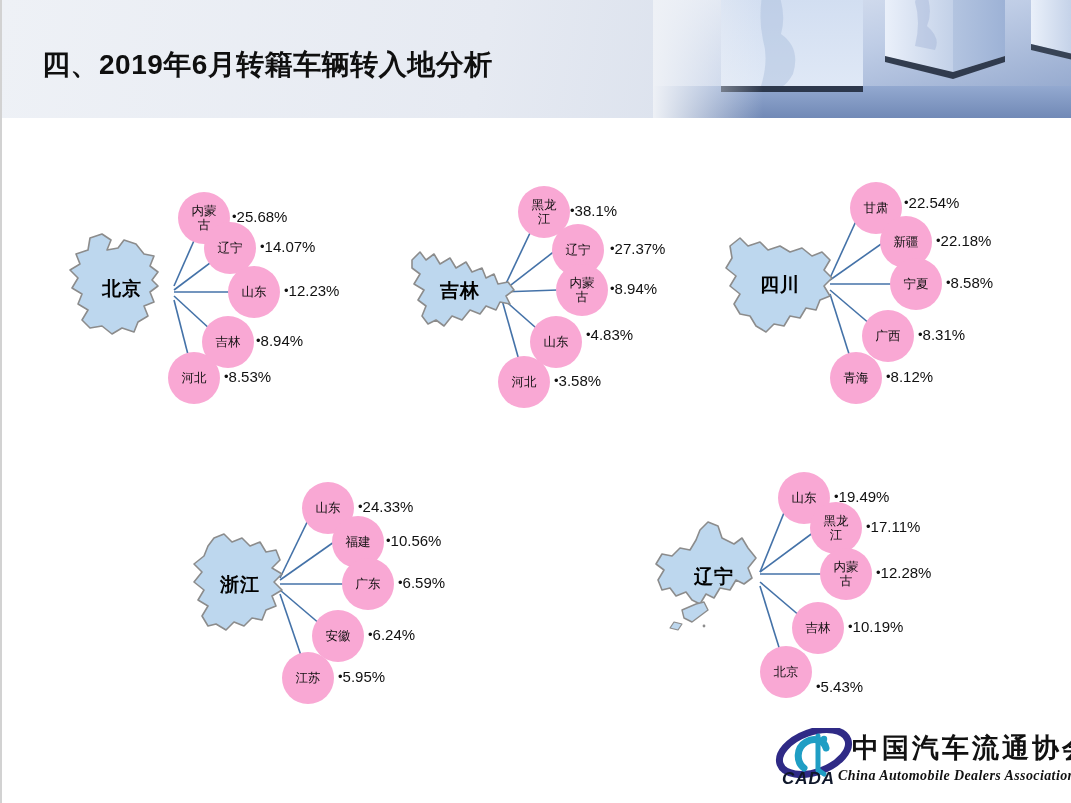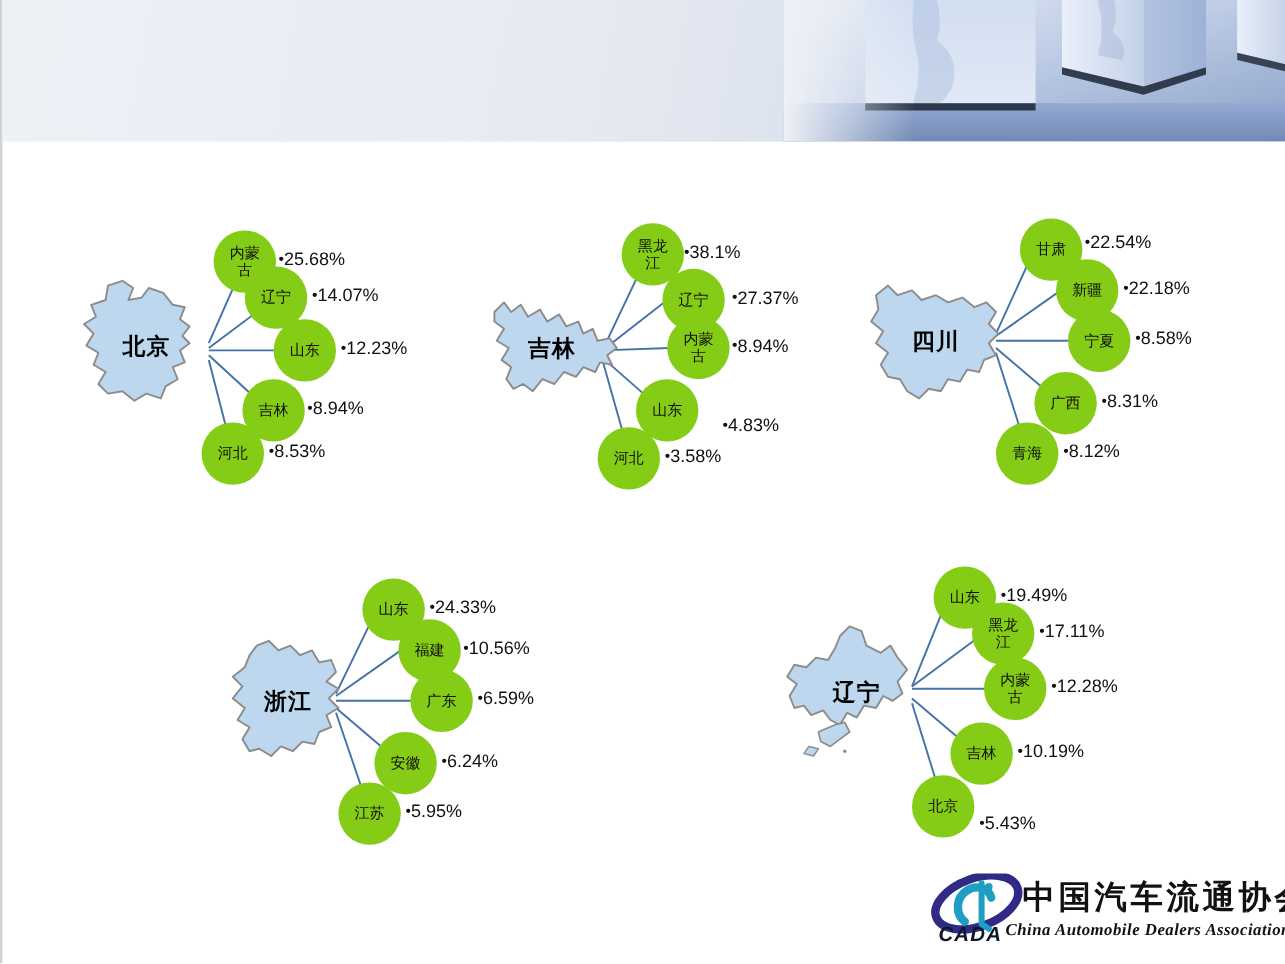--- a/index.html
+++ b/index.html
@@ -69,21 +69,21 @@
     font-weight: bold;
     color: #000000;
     white-space: nowrap;
     text-align: center;
     font-size: 19px;
     letter-spacing: 1px;
   }
   .bubble {
     position: absolute;
     border-radius: 50%;
-    background: #84cc16;
+    background: #f9a8d4;
     display: flex;
     align-items: center;
     justify-content: center;
     text-align: center;
     color: #111111;
     font-size: 12.5px;
     line-height: 1.12;
     box-sizing: border-box;
   }
   .bubble .b-label { display: block; padding: 0 2px; }
@@ -196,20 +196,21 @@
         </g>
 
         <g>
           <path d="M378 -20 L420 -20 L420 54 L378 44 Z" fill="url(#faceB)"></path>
           <path d="M378 44 L420 54 L420 60 L378 50 Z" fill="#1b2535" opacity="0.8"></path>
         </g>
 
         <rect x="0" y="0" width="110" height="118" fill="url(#fadeLeft)"></rect>
       </svg>
     </div>
+    <div id="banner-title">四、2019年6月转籍车辆转入地分析</div>
   </div>
 
   <div class="cluster" style="left:60px; top:150px; width:330px; height:260px;">
     <svg class="links" width="330" height="260">
       <g stroke="#4472a8" stroke-width="1.6" fill="none">
         <line x1="112" y1="136" x2="142" y2="68"></line>
         <line x1="112" y1="140" x2="168" y2="98"></line>
         <line x1="112" y1="142" x2="170" y2="142"></line>
         <line x1="112" y1="146" x2="162" y2="192"></line>
         <line x1="112" y1="150" x2="132" y2="228"></line>
@@ -294,21 +295,21 @@
     <div class="bubble" style="left:134px; top:114px; width:52px; height:52px;">
       <span class="b-label"><span>内蒙</span><br><span>古</span></span>
     </div>
     <div class="pct" style="left:188px; top:130px;">
       <span class="dot">•</span><span>8.94%</span>
     </div>
 
     <div class="bubble" style="left:108px; top:166px; width:52px; height:52px;">
       <span class="b-label">山东</span>
     </div>
-    <div class="pct" style="left:164px; top:196px;margin-left:16px;">
+    <div class="pct" style="left:164px; top:176px;">
       <span class="dot">•</span><span>4.83%</span>
     </div>
 
     <div class="bubble" style="left:76px; top:206px; width:52px; height:52px;">
       <span class="b-label">河北</span>
     </div>
     <div class="pct" style="left:132px; top:222px;">
       <span class="dot">•</span><span>3.58%</span>
     </div>
   </div>

